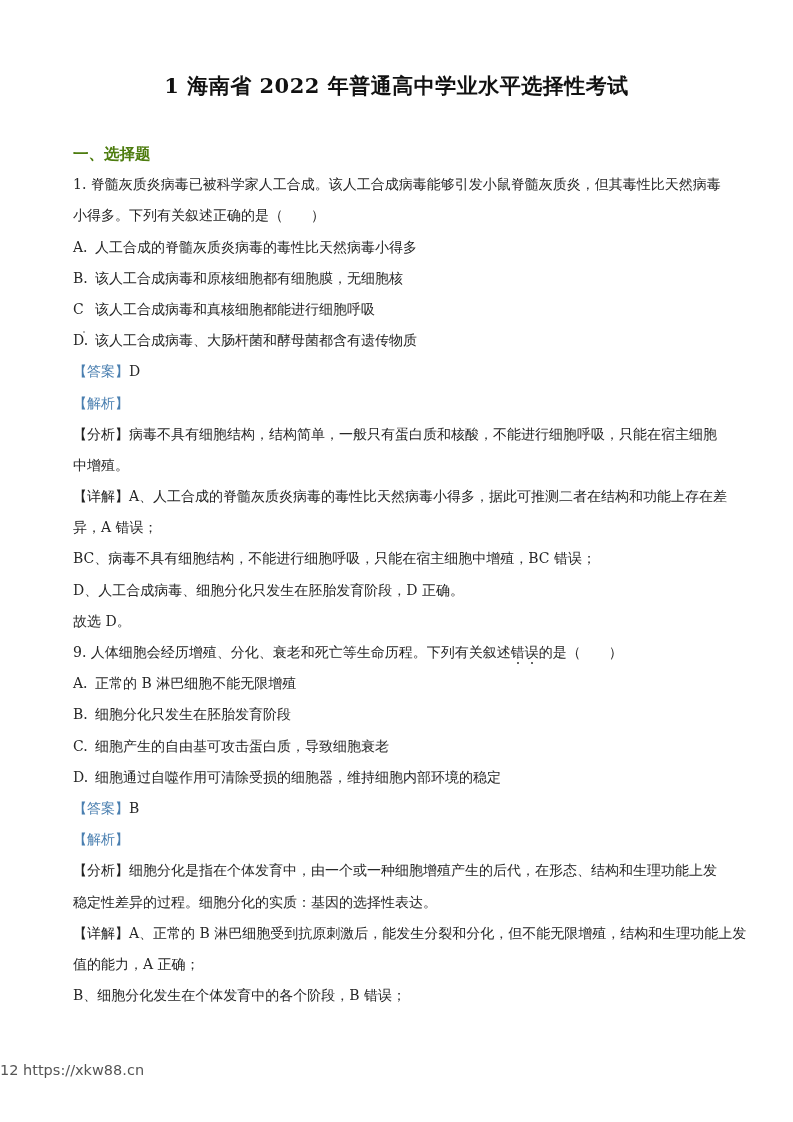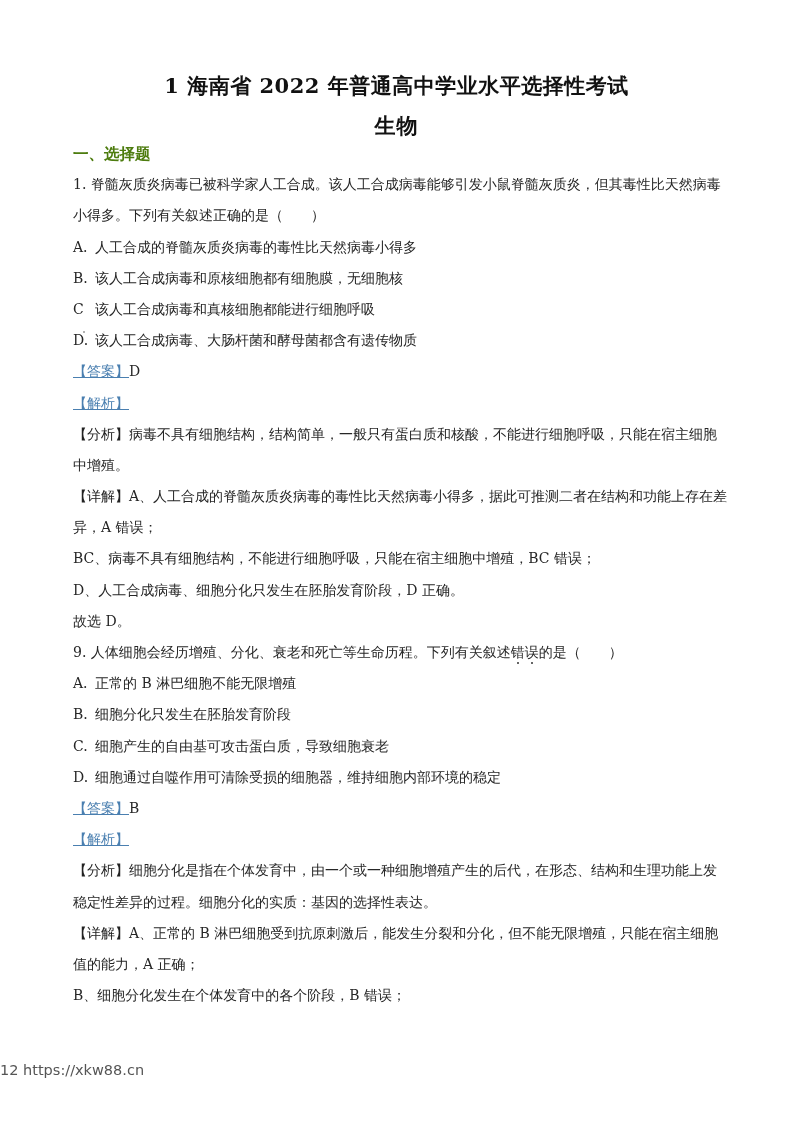--- a/index.html
+++ b/index.html
@@ -46,21 +46,20 @@
     margin-bottom: 16.2px;
     color: #262626;
   }
   .section-heading {
     font-size: 15.5px;
     font-weight: bold;
     color: #4d7c0f;
   }
   .tag-blue {
     color: #4a7fb0;
-    text-decoration: underline;
   }
   .tag-black {
     color: #222222;
   }
   .opt-letter {
     display: inline-block;
     width: 22px;
   }
   .stray-dot {
     position: absolute;
@@ -92,21 +91,20 @@
     font-size: 14.5px;
     color: #555555;
   }
 </style>
 </head>
 <body>
 
 <div class="page">
 
   <div class="title title-main">1 海南省 2022 年普通高中学业水平选择性考试</div>
-  <div class="title title-sub">生物</div>
 
   <div class="body">
 
     <div class="line section-heading">一、选择题</div>
 
     <div>
       <div class="line">1. 脊髓灰质炎病毒已被科学家人工合成。该人工合成病毒能够引发小鼠脊髓灰质炎，但其毒性比天然病毒</div>
       <div class="line">小得多。下列有关叙述正确的是（　　）</div>
 
       <div class="line">
@@ -168,21 +166,21 @@
       <div class="line">
         <span class="tag-blue">【解析】</span>
       </div>
 
       <div class="line">
         <span class="tag-black">【分析】</span><span>细胞分化是指在个体发育中，由一个或一种细胞增殖产生的后代，在形态、结构和生理功能上发</span>
       </div>
       <div class="line">稳定性差异的过程。细胞分化的实质：基因的选择性表达。</div>
 
       <div class="line">
-        <span class="tag-black">【详解】</span><span>A、正常的 B 淋巴细胞受到抗原刺激后，能发生分裂和分化，但不能无限增殖，只能在宿主细胞</span>
+        <span class="tag-black">【详解】</span><span>A、正常的 B 淋巴细胞受到抗原刺激后，能发生分裂和分化，但不能无限增殖，结构和生理功能上发</span>
       </div>
       <div class="line">值的能力，A 正确；</div>
       <div class="line">B、细胞分化发生在个体发育中的各个阶段，B 错误；</div>
     </div>
 
   </div>
 
   <div class="stray-dot"></div>
 
   <div class="footer">12 https://xkw88.cn</div>

